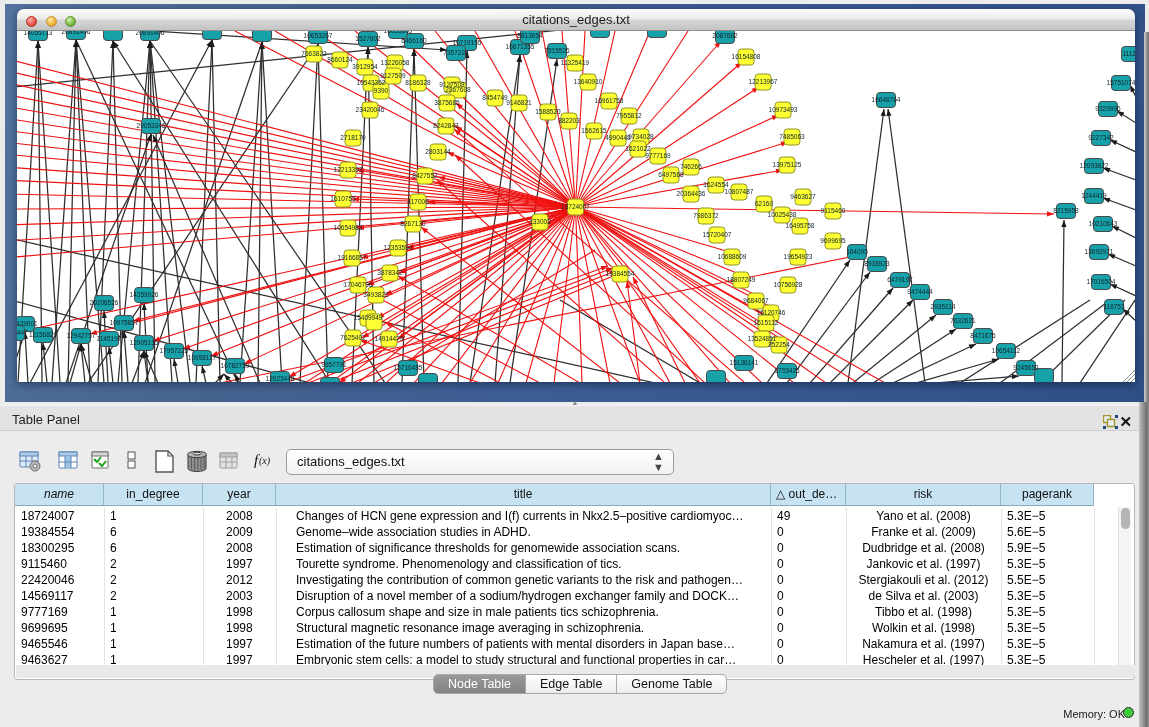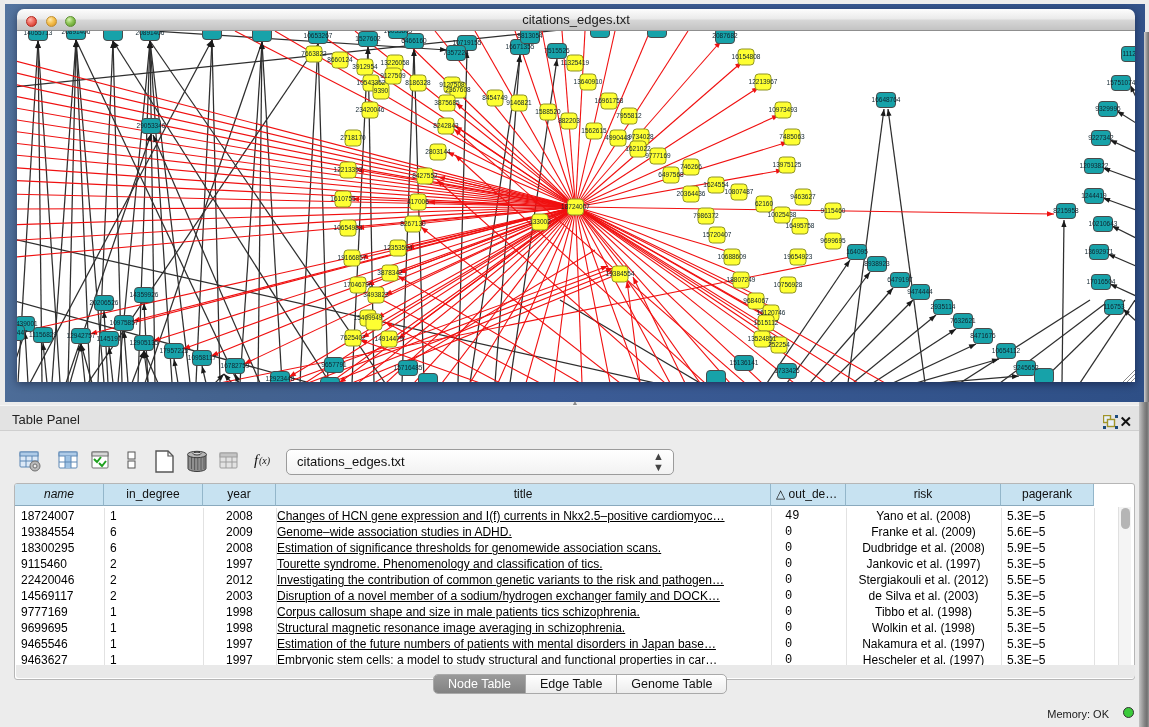--- a/index.html
+++ b/index.html
@@ -35,22 +35,22 @@
 #thead div { background:#c7e2f1; border-right:1px solid #93b6ca; border-bottom:1px solid #89a9bd;
   text-align:center; line-height:21px; }
 #thead div:first-child { border-left:none; border-radius:2px 0 0 0;font-style:italic; }
 #tbody { position:absolute; left:0; top:24px; width:1080px; height:160px; overflow:hidden;
   font-size:12px; color:#000; }
 .tr { display:flex; height:16px; line-height:16px; white-space:nowrap; }
 .tr div { overflow:hidden; }
 .c0 { width:89px; padding-left:6px; }
 .c1 { width:99px; padding-left:6px; }
 .c2 { width:73px; padding-left:23px; }
-.c3 { width:495px; padding-left:1px;text-decoration:underline; }
-.c4 { width:75px; padding-left:14px;font-family:Liberation Mono, monospace; }
+.c3 { width:495px; padding-left:20px; }
+.c4 { width:75px; padding-left:6px; }
 .c5 { width:155px; text-align:center; }
 .c6 { width:93px; padding-left:6px; }
 .vsep { position:absolute; top:24px; width:1px; height:160px; background:#e2e2e2; }
 #vscroll { position:absolute; right:3px; top:23px; width:13px; height:158px;
   background:#f4f4f4; border-left:1px solid #e0e0e0; }
 #vthumb { position:absolute; left:2px; top:1px; width:9px; height:21px;
   background:#b5b5b5; border-radius:5px; }
 #tblfoot { position:absolute; left:1px; bottom:1px; width:1119px; height:13px;
   background:#e9e9e9; border-radius:0 0 3px 3px; }
 
@@ -62,21 +62,21 @@
 #combo .arr { position:absolute; right:9px; top:1px; font-size:11px; color:#444; line-height:11px; }
 
 
 #tabs { position:absolute; left:433px; top:272px; height:20px; display:flex;
   font-size:12.5px; border:1px solid #a9a9a9; border-radius:5px; overflow:hidden;
   background:linear-gradient(#ffffff,#ececec); }
 #tabs div { padding:0 14px; line-height:19px; color:#111; border-right:1px solid #a9a9a9; }
 #tabs div:last-child { border-right:none; }
 #tabs .sel { background:linear-gradient(#9a9a9a,#828282); color:#fff; }
 
-#status { position:absolute; right:40px; top:306px; font-size:11px; color:#1a1a1a;margin-left:21px; }
+#status { position:absolute; right:24px; top:306px; font-size:11px; color:#1a1a1a;margin-left:21px; }
 #memdot { position:absolute; right:15px; top:305px; width:11px; height:11px; border-radius:50%;
   background:#3bcb3b; border:1.5px solid #333; }
 
 
 #rstrip { position:absolute; right:0px; top:32px; width:5px; height:370px;
   background:linear-gradient(90deg,#cfcfcf,#8f8f8f 60%,#6e6e6e); }
 #rstrip2 { position:absolute; right:0px; top:402px; width:10px; height:325px;
   background:linear-gradient(90deg,#c4c4c4,#858585 55%,#707070 80%,#999); }
 #topstrip { position:absolute; left:0; top:0; width:1149px; height:4px; background:#ededed; }
 #lstrip { position:absolute; left:0; top:0; width:5px; height:727px; background:#ebebeb; }

